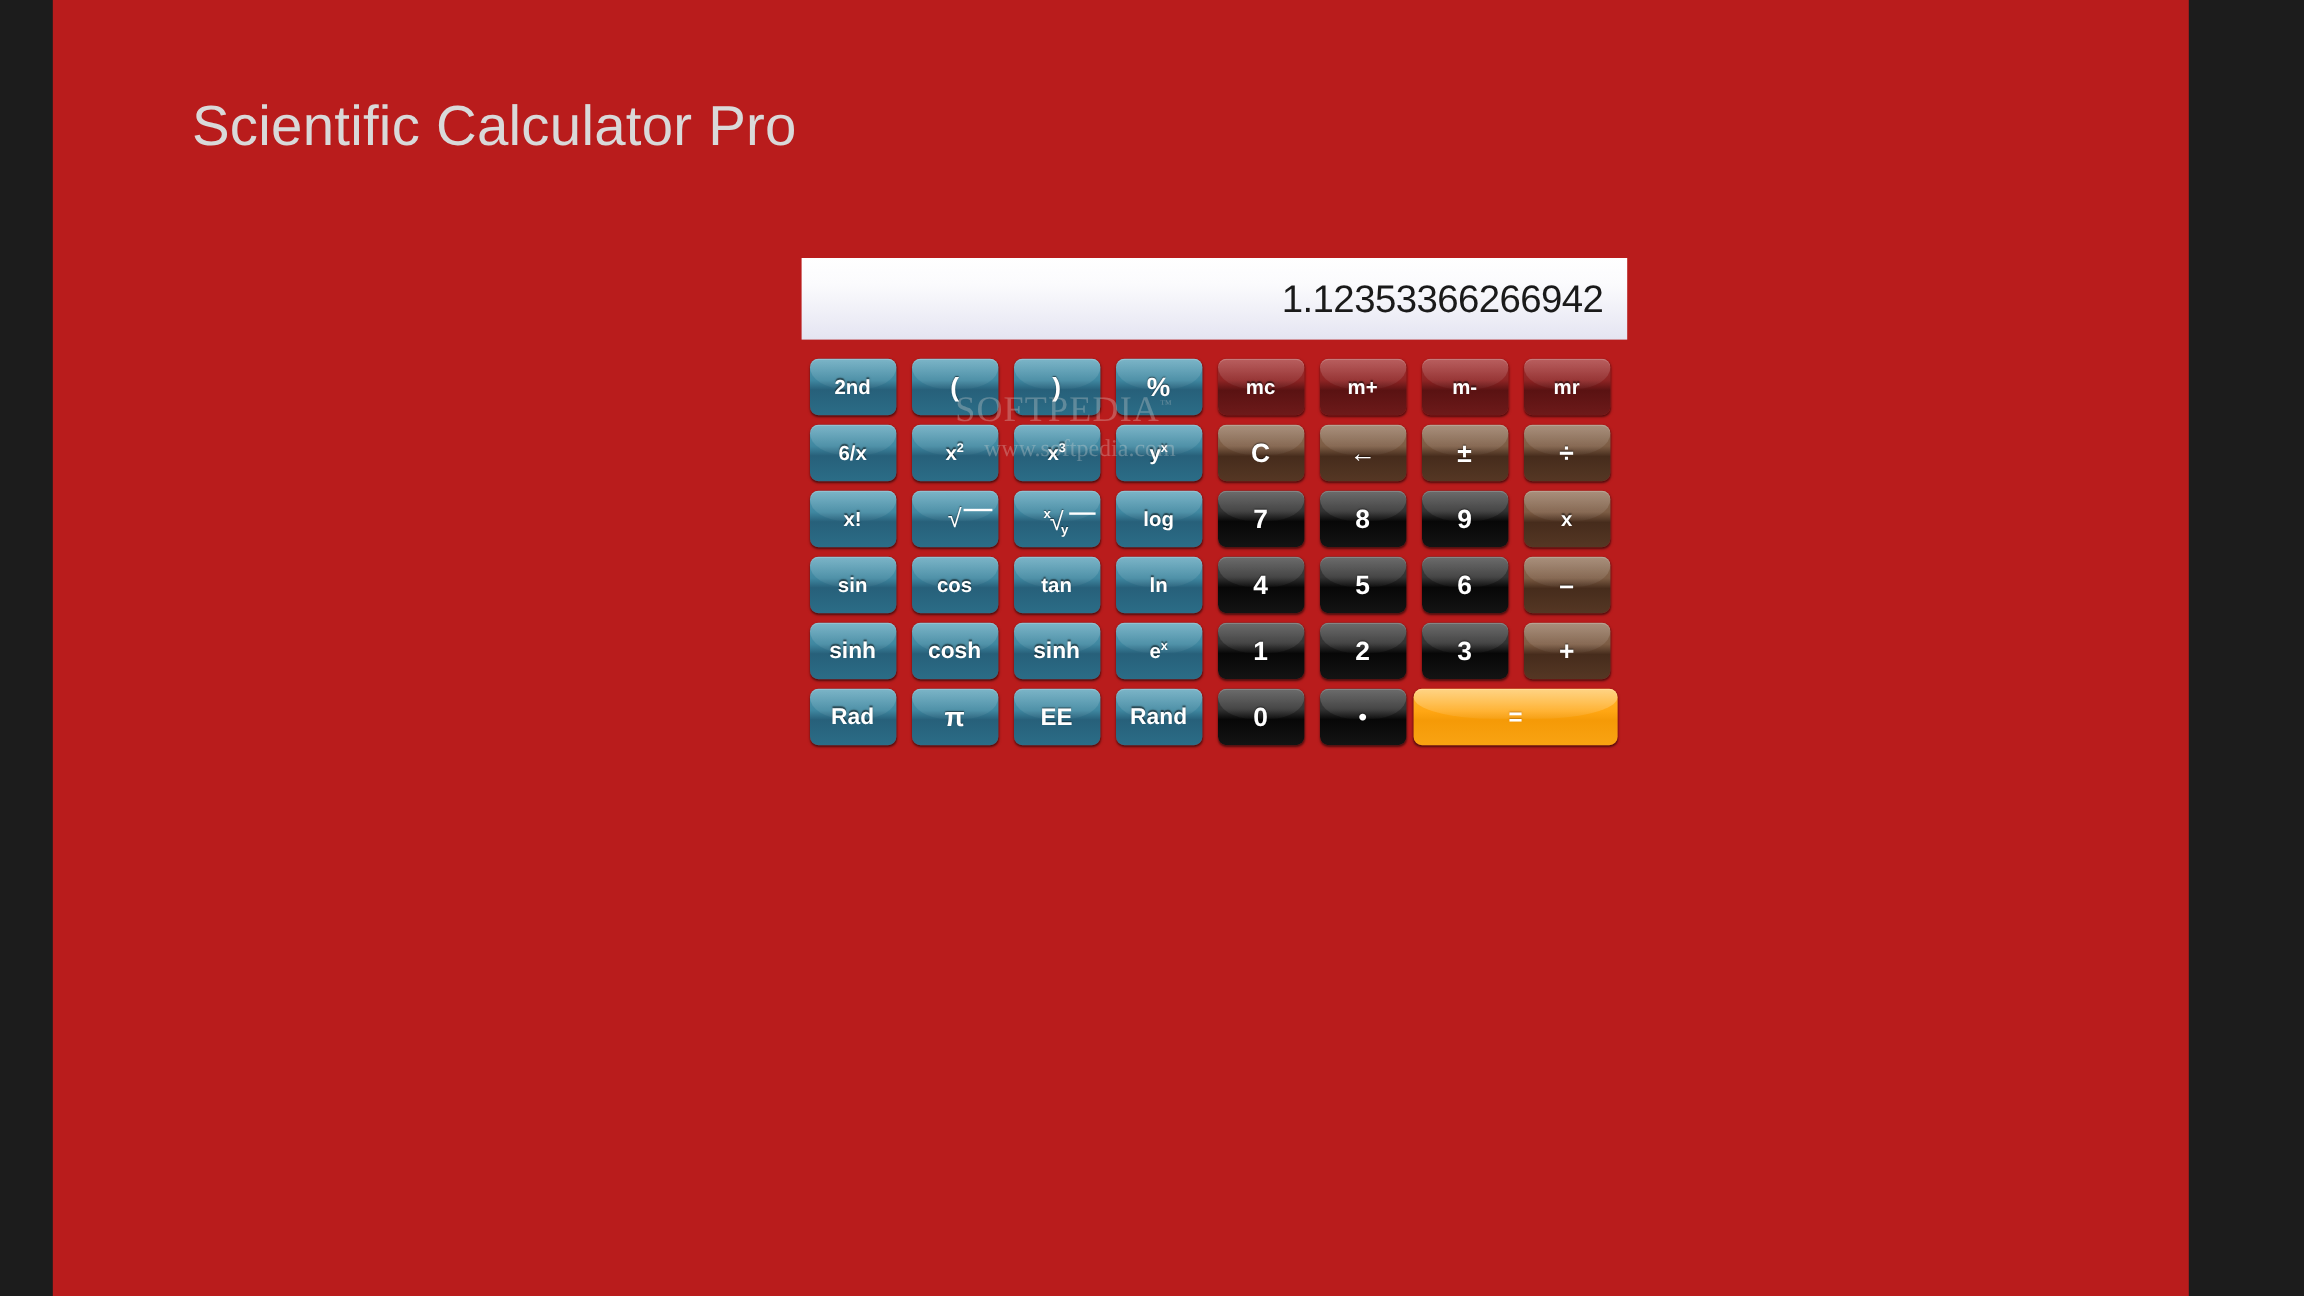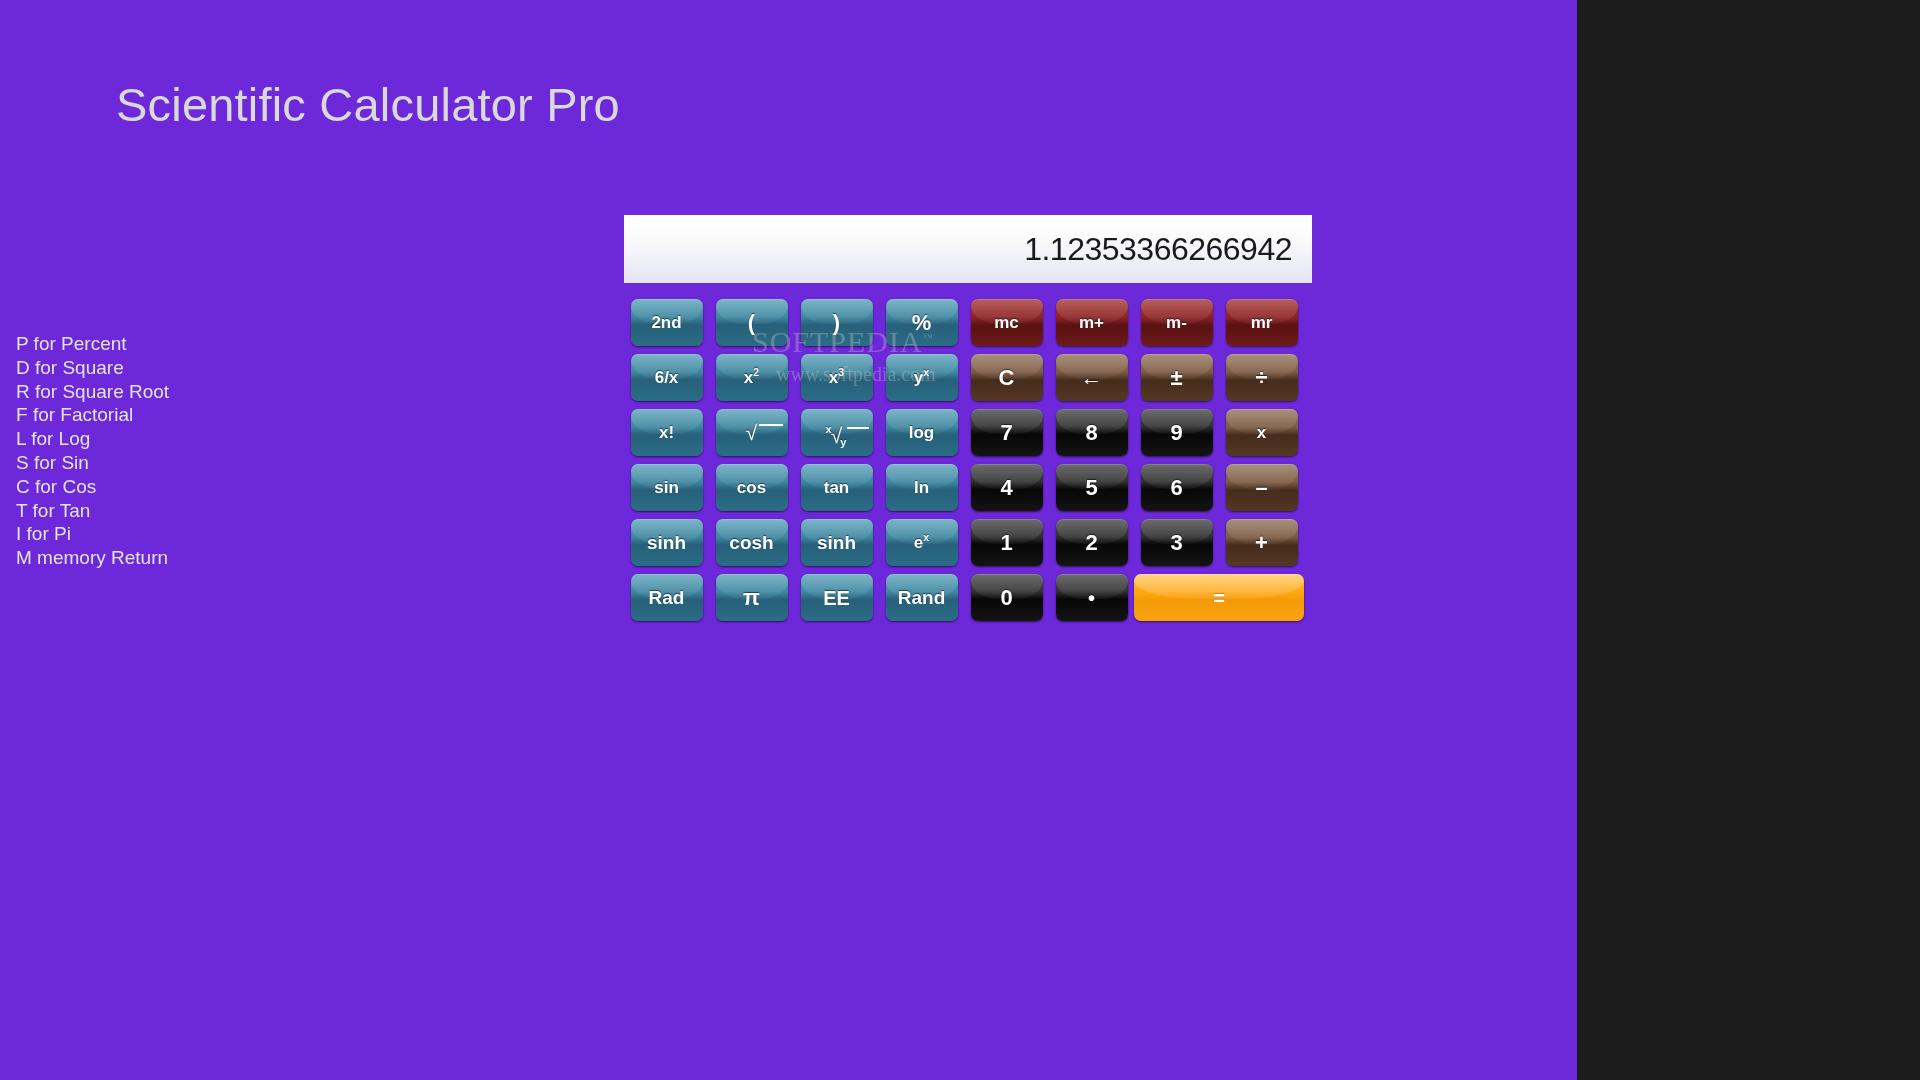--- a/index.html
+++ b/index.html
@@ -11,23 +11,24 @@
     height: 1080px;
     overflow: hidden;
   }
   body {
     font-family: "Liberation Sans", sans-serif;
     -webkit-font-smoothing: antialiased;
   }
 
   #app {
     position: relative;
-    width: 1577px;
+    width: 1780px;
     height: 1080px;
-    background: #6d28d9;
+    background: #b91c1c;
+    margin-left: 44px;
   }
 
   
   #app-title {
     position: absolute;
     left: 116px;
     top: 46px;
     font-size: 47px;
     font-weight: 300;
     letter-spacing: 0.2px;
@@ -211,32 +212,20 @@
     white-space: nowrap;
   }
 </style>
 </head>
 <body>
 
 <div id="app">
 
   <h1 id="app-title">Scientific Calculator Pro</h1>
 
-  <div id="help-list">
-      <div class="help-line">P for Percent</div>
-      <div class="help-line">D for Square</div>
-      <div class="help-line">R for Square Root</div>
-      <div class="help-line">F for Factorial</div>
-      <div class="help-line">L for Log</div>
-      <div class="help-line">S for Sin</div>
-      <div class="help-line">C for Cos</div>
-      <div class="help-line">T for Tan</div>
-      <div class="help-line">I for Pi</div>
-      <div class="help-line">M memory Return</div>
-    </div>
 
   <div id="calculator">
 
     <div id="display">
       <span id="display-value">1.12353366266942</span>
     </div>
 
     <div id="keypad">
         <div class="kp-cell">
           <button class="key teal">

